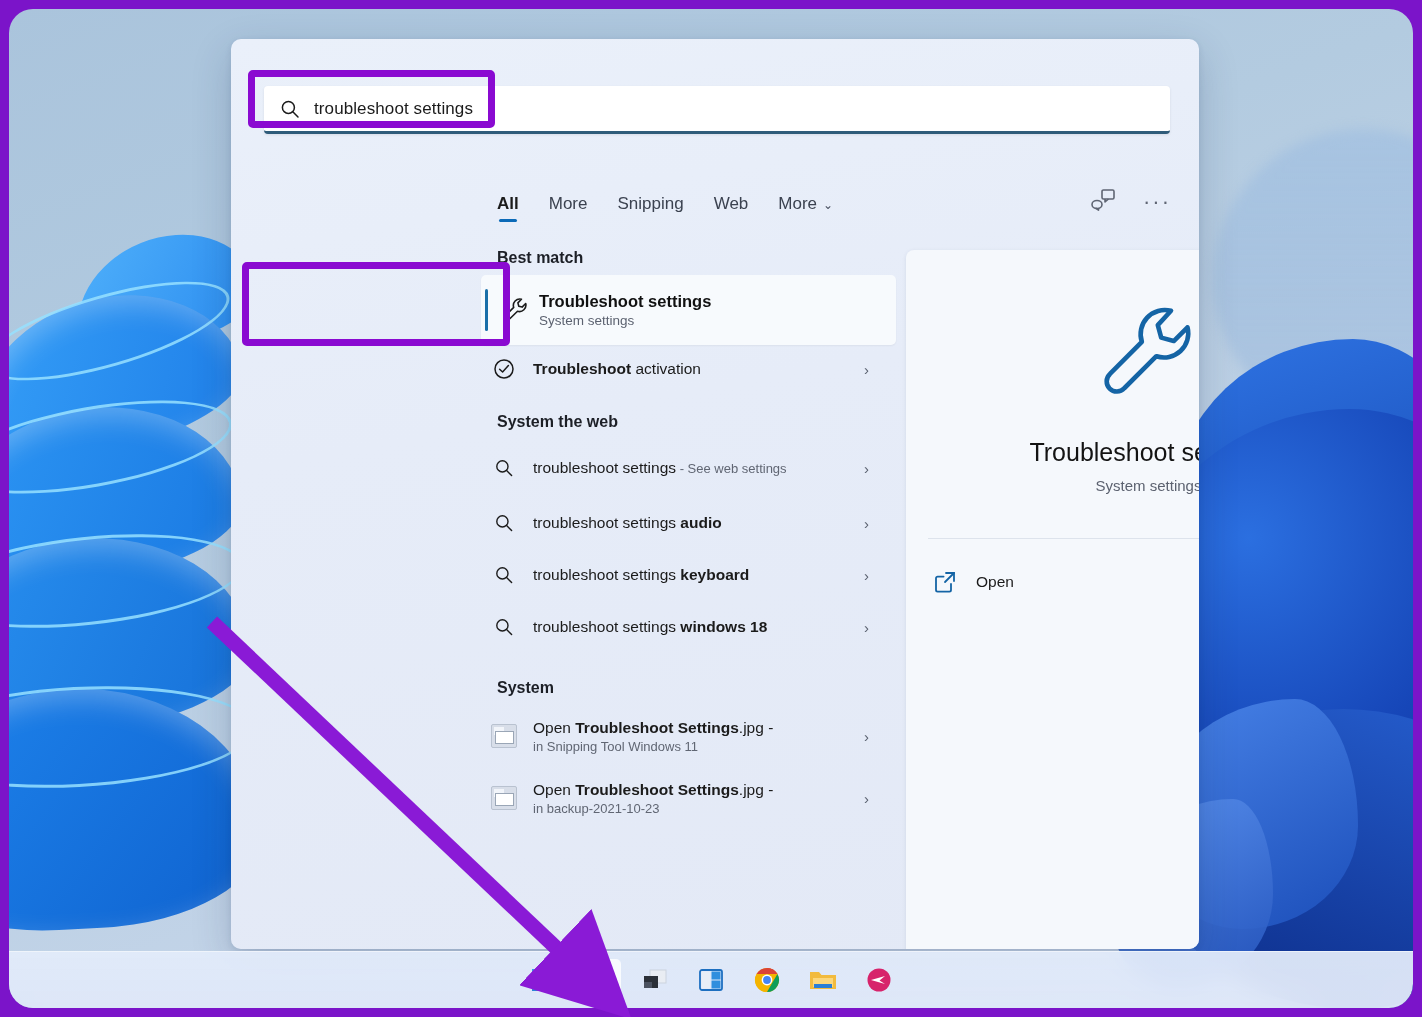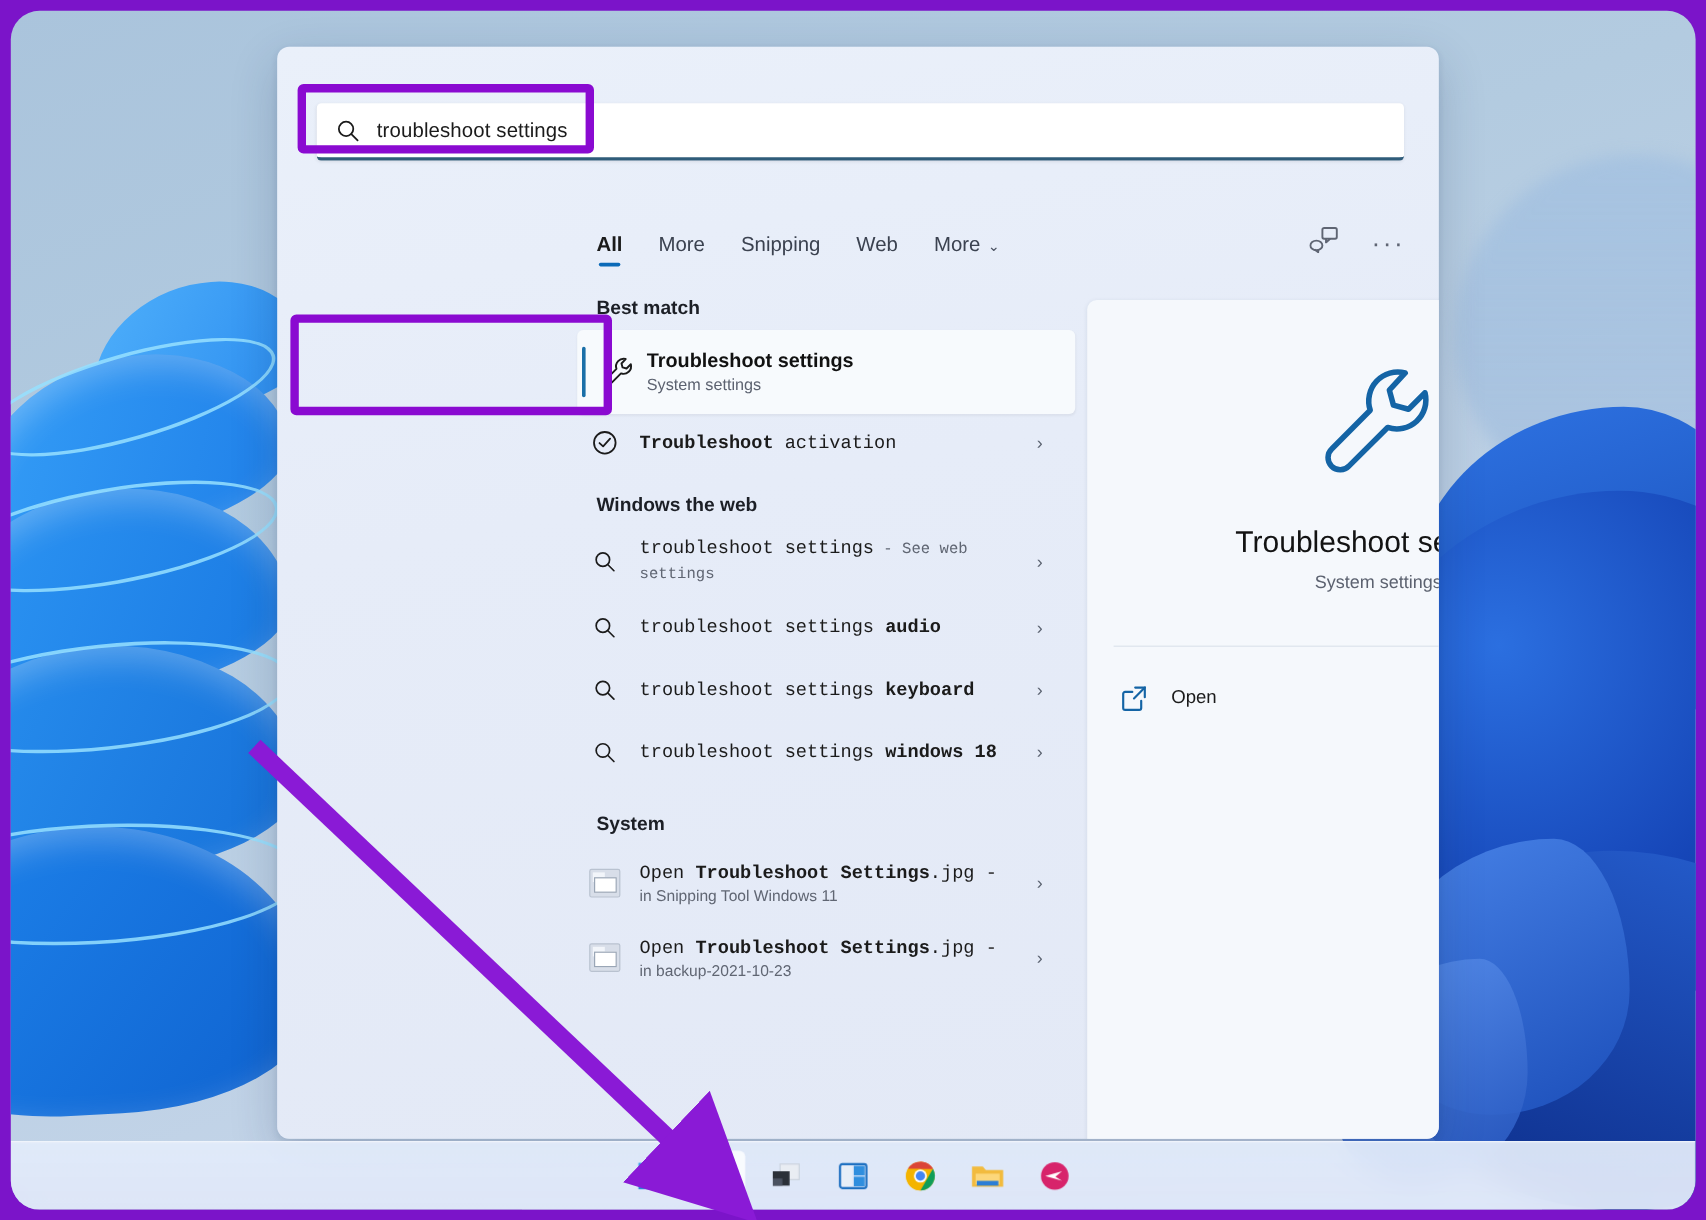--- a/index.html
+++ b/index.html
@@ -156,21 +156,21 @@
   .bm-title { font-size: 16.5px; color: #111; font-weight: 600; }
   .bm-sub { font-size: 13.5px; color: #5c6270; margin-top: 2px; }
 
   
   .res-row {
     margin-left: 258px; width: 400px; min-height: 48px;
     display: flex; align-items: center; gap: 14px;
     padding: 6px 0; cursor: pointer; position: relative;
   }
   .res-icon { width: 30px; display: flex; justify-content: center; flex: 0 0 30px; }
-  .res-label { font-size: 15.5px; color: #1b1b1b; line-height: 1.35; font-family: Liberation Mono, monospace; }
+  .res-label { font-size: 15.5px; color: #1b1b1b; line-height: 1.35; }
   .res-label b { font-weight: 700; }
   .res-sub { font-size: 13px; color: #606673; }
   .res-chev { position: absolute; right: 20px; color: #5b6270; font-size: 15px; }
 
   .photo-thumb {
     width: 26px; height: 24px; background: #d8dee9;
     border: 1px solid #b9c2d0; border-radius: 2px;
     position: relative; overflow: hidden;
   }
   .photo-thumb::after {
@@ -307,21 +307,21 @@
         <span class="res-icon">
           <svg width="22" height="22" viewBox="0 0 22 22">
             <circle cx="11" cy="11" r="9" fill="none" stroke="#1b1b1b" stroke-width="1.5"></circle>
             <path d="M6.6 11.2 L9.6 14 L15.4 7.6" fill="none" stroke="#1b1b1b" stroke-width="1.5" stroke-linecap="round" stroke-linejoin="round"></path>
           </svg>
         </span>
         <span class="res-label"><b>Troubleshoot</b><span> activation</span></span>
         <span class="res-chev">›</span>
       </div>
 
-      <div class="section-head" style="margin-top:20px">Windows the web</div>
+      <div class="section-head" style="margin-top:20px">System the web</div>
 
       <div class="res-row" style="min-height:58px">
         <span class="res-icon">
           <svg width="20" height="20" viewBox="0 0 20 20">
             <circle cx="8.4" cy="8.4" r="5.6" fill="none" stroke="#1b1b1b" stroke-width="1.4"></circle>
             <line x1="12.6" y1="12.6" x2="17.6" y2="17.6" stroke="#1b1b1b" stroke-width="1.4" stroke-linecap="round"></line>
           </svg>
         </span>
         <span class="res-label" style="max-width:300px"><span>troubleshoot settings</span><span class="res-sub"> - See web settings</span></span>
         <span class="res-chev">›</span>

